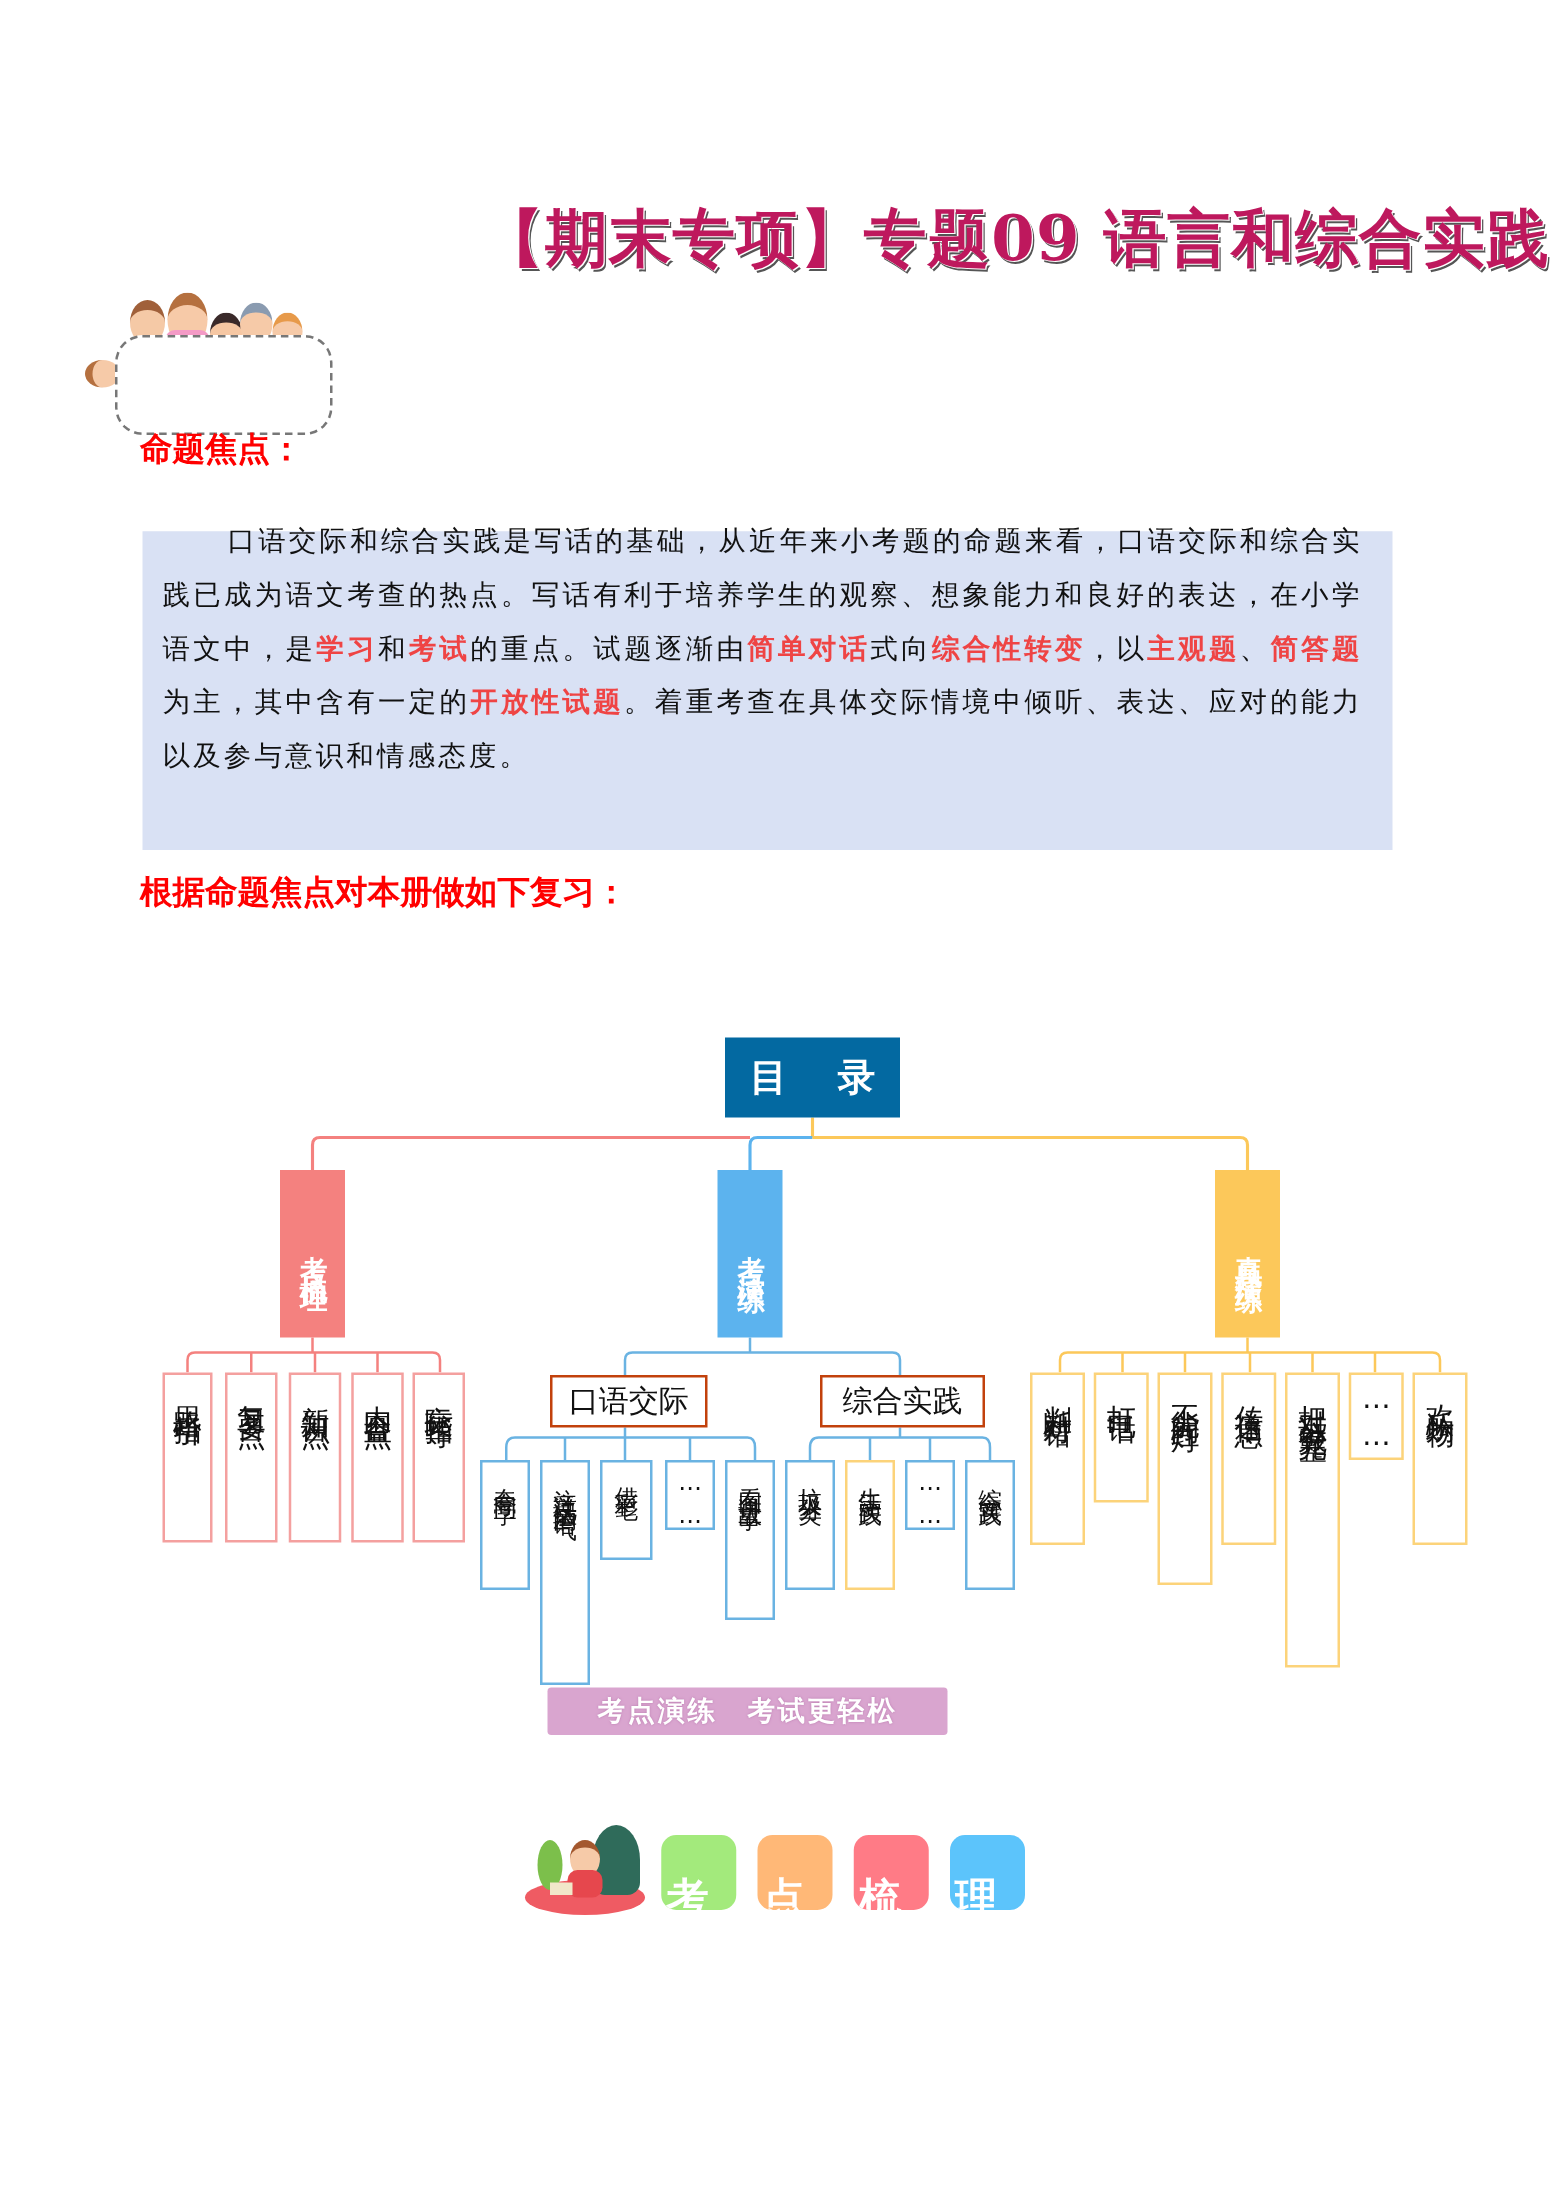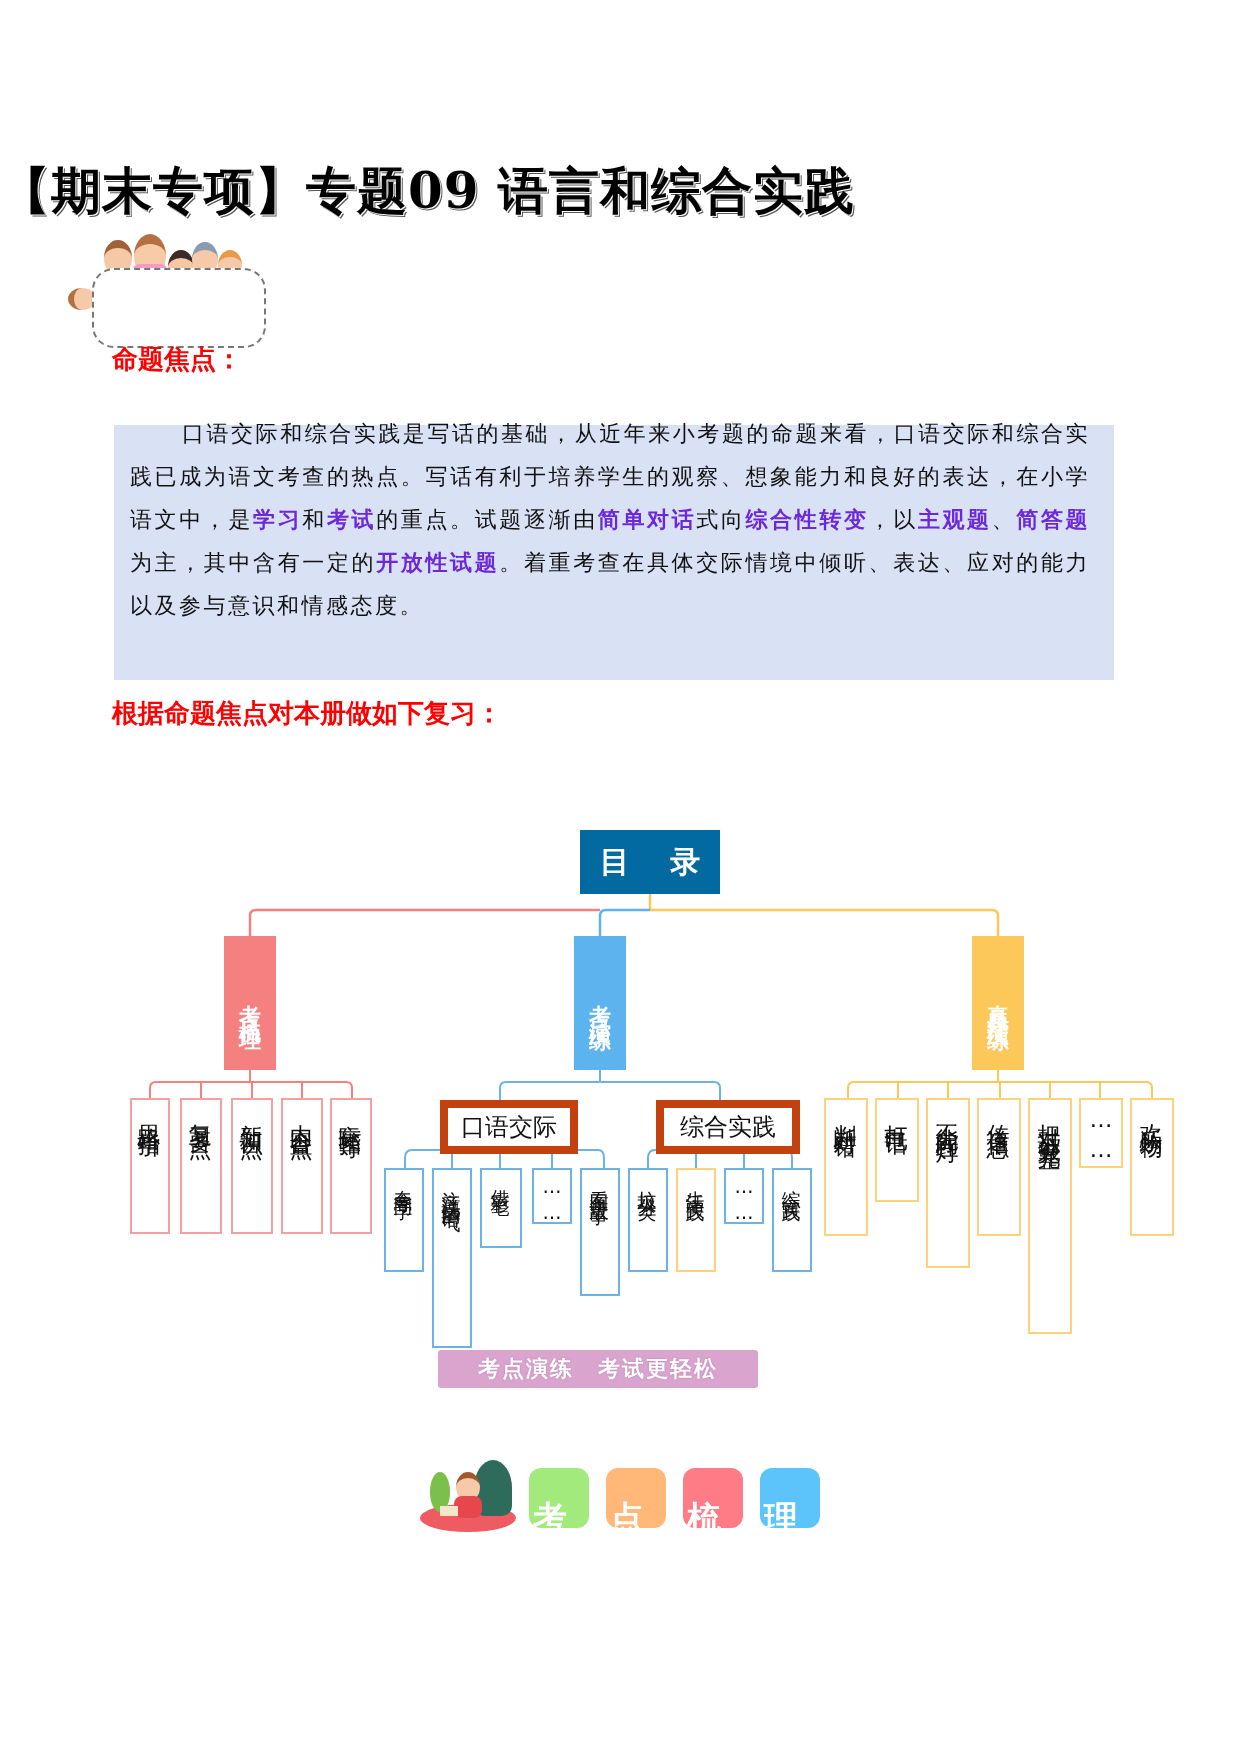--- a/index.html
+++ b/index.html
@@ -1,58 +1,58 @@
 <!DOCTYPE html>
 <html><head>
 <meta charset="utf-8">
 <style>
   html, body { margin: 0; padding: 0; background: #ffffff; }
   body { width: 1240px; height: 1754px; position: relative; overflow: hidden; font-family: "DejaVu Sans", sans-serif; }
   .abs { position: absolute; }
 
   .title {
-    left: 0; width: 1240px; top: 158px; text-align: left;
-    font-family: "DejaVu Serif", serif; font-size: 50px; font-weight: bold; color: #000000;
+    left: 0; width: 1240px; top: 158px; text-align: right;
+    font-family: "DejaVu Serif", serif; font-size: 50px; font-weight: bold; color: #be185d;
     letter-spacing: 1px;
     text-shadow: 1px 1px 0 #fff, 2px 2px 0 #555;
   }
 
   .kids-frame {
     left: 92px; top: 268px; width: 170px; height: 76px;
     border: 2px dashed #777; border-radius: 22px; background: #fff;
   }
   .kid { border-radius: 50%; }
 
   .section-label { color: #ff0000; font-weight: bold; font-size: 26px; font-family: "DejaVu Sans", sans-serif; }
 
   .focus-box {
     left: 114px; top: 425px; width: 1000px; height: 255px; background: #d9e1f4;
   }
   .focus-text {
     left: 130px; top: 412px; width: 960px;
     font-family: "DejaVu Serif", serif; font-size: 22px; line-height: 43px; color: #111;
     text-indent: 52px; text-align: justify; letter-spacing: 2.5px;
   }
-  .hl { color: #6d28d9; font-weight: bold; }
+  .hl { color: #ef4444; font-weight: bold; }
 
   .box { box-sizing: border-box; display: flex; flex-direction: column; align-items: center; justify-content: flex-start; background: #fff; }
   .vtext { writing-mode: vertical-rl; text-orientation: upright; letter-spacing: 4px; }
 
   .root {
     left: 580px; top: 830px; width: 140px; height: 64px; background: #0369a1;
     color: #fff; font-weight: bold; font-size: 30px; display: flex; align-items: center; justify-content: center; word-spacing: 30px;
   }
   .cat { width: 52px; height: 134px; color: #fff; font-weight: bold; font-size: 22px; display: flex; align-items: center; justify-content: center; }
   .cat .vtext { letter-spacing: 8px; }
 
   .leaf { font-size: 23px; color: #111; padding-top: 6px; border: 2px solid; }
   .leaf .vtext { letter-spacing: 4px; }
   .leaf-sm { font-size: 19px; color: #111; padding-top: 5px; border: 2px solid; }
 
-  .sub { border: 8px solid #c2410c; font-size: 24px; color: #111; display: flex; align-items: center; justify-content: center; background: #fff; }
+  .sub { border: 2px solid #c2410c; font-size: 24px; color: #111; display: flex; align-items: center; justify-content: center; background: #fff; }
 
   .slogan {
     left: 438px; top: 1350px; width: 320px; height: 38px; background: #d9a5cf; border-radius: 3px;
     color: #fff; font-size: 22px; font-weight: bold; display: flex; align-items: center; justify-content: center; letter-spacing: 2px;
     text-shadow: 0 0 2px #b878ad;
   }
 
   .tile { width: 60px; height: 60px; border-radius: 12px; overflow: hidden; }
   .tile span { position: absolute; left: 4px; bottom: -14px; color: #fff; font-size: 34px; font-weight: bold; font-family: "DejaVu Serif", serif; }
 </style>

